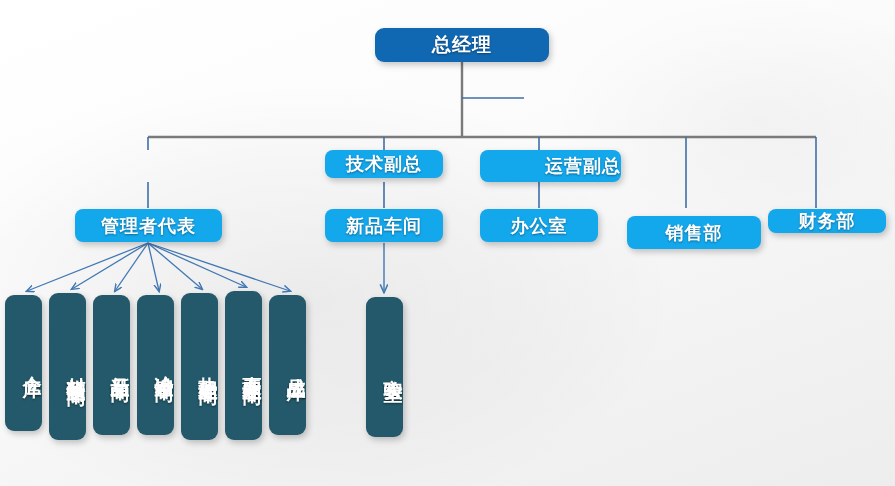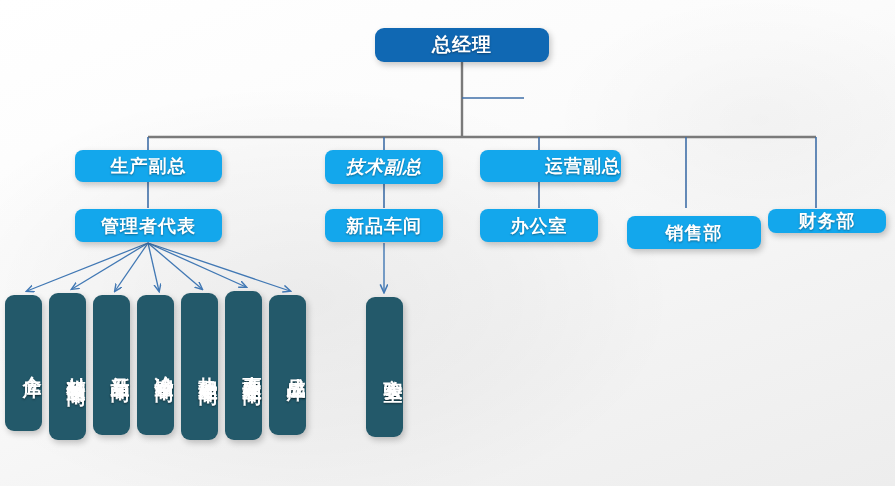--- a/index.html
+++ b/index.html
@@ -123,25 +123,22 @@
     <line x1="148" y1="243" x2="290" y2="291" stroke="#4178b4" stroke-width="1.3" marker-end="url(#arrowhead)"></line>
 
     <line x1="384" y1="243" x2="384" y2="292" stroke="#4178b4" stroke-width="1.4" marker-end="url(#arrowhead)"></line>
   </svg>
 
   <div class="node node-top" style="left:375px; top:28px; width:174px; height:34px;">
     <span>总经理</span>
   </div>
 
 
-  <div class="node node-l2" style="left:75px; top:150px; width:147px; height:32px;">
-    <span>生产副总</span>
-  </div>
 
-  <div class="node node-l2" style="left:325px; top:150px; width:118px; height:34px;font-style:italic;">
+  <div class="node node-l2" style="left:325px; top:150px; width:118px; height:28px;">
     <span>技术副总</span>
   </div>
 
   <div class="node node-l2" style="left:480px; top:150px; width:141px; height:32px;justify-content:flex-end;">
     <span>运营副总</span>
   </div>
 
   <div class="node node-l3" style="left:75px; top:209px; width:147px; height:33px;">
     <span>管理者代表</span>
   </div>

